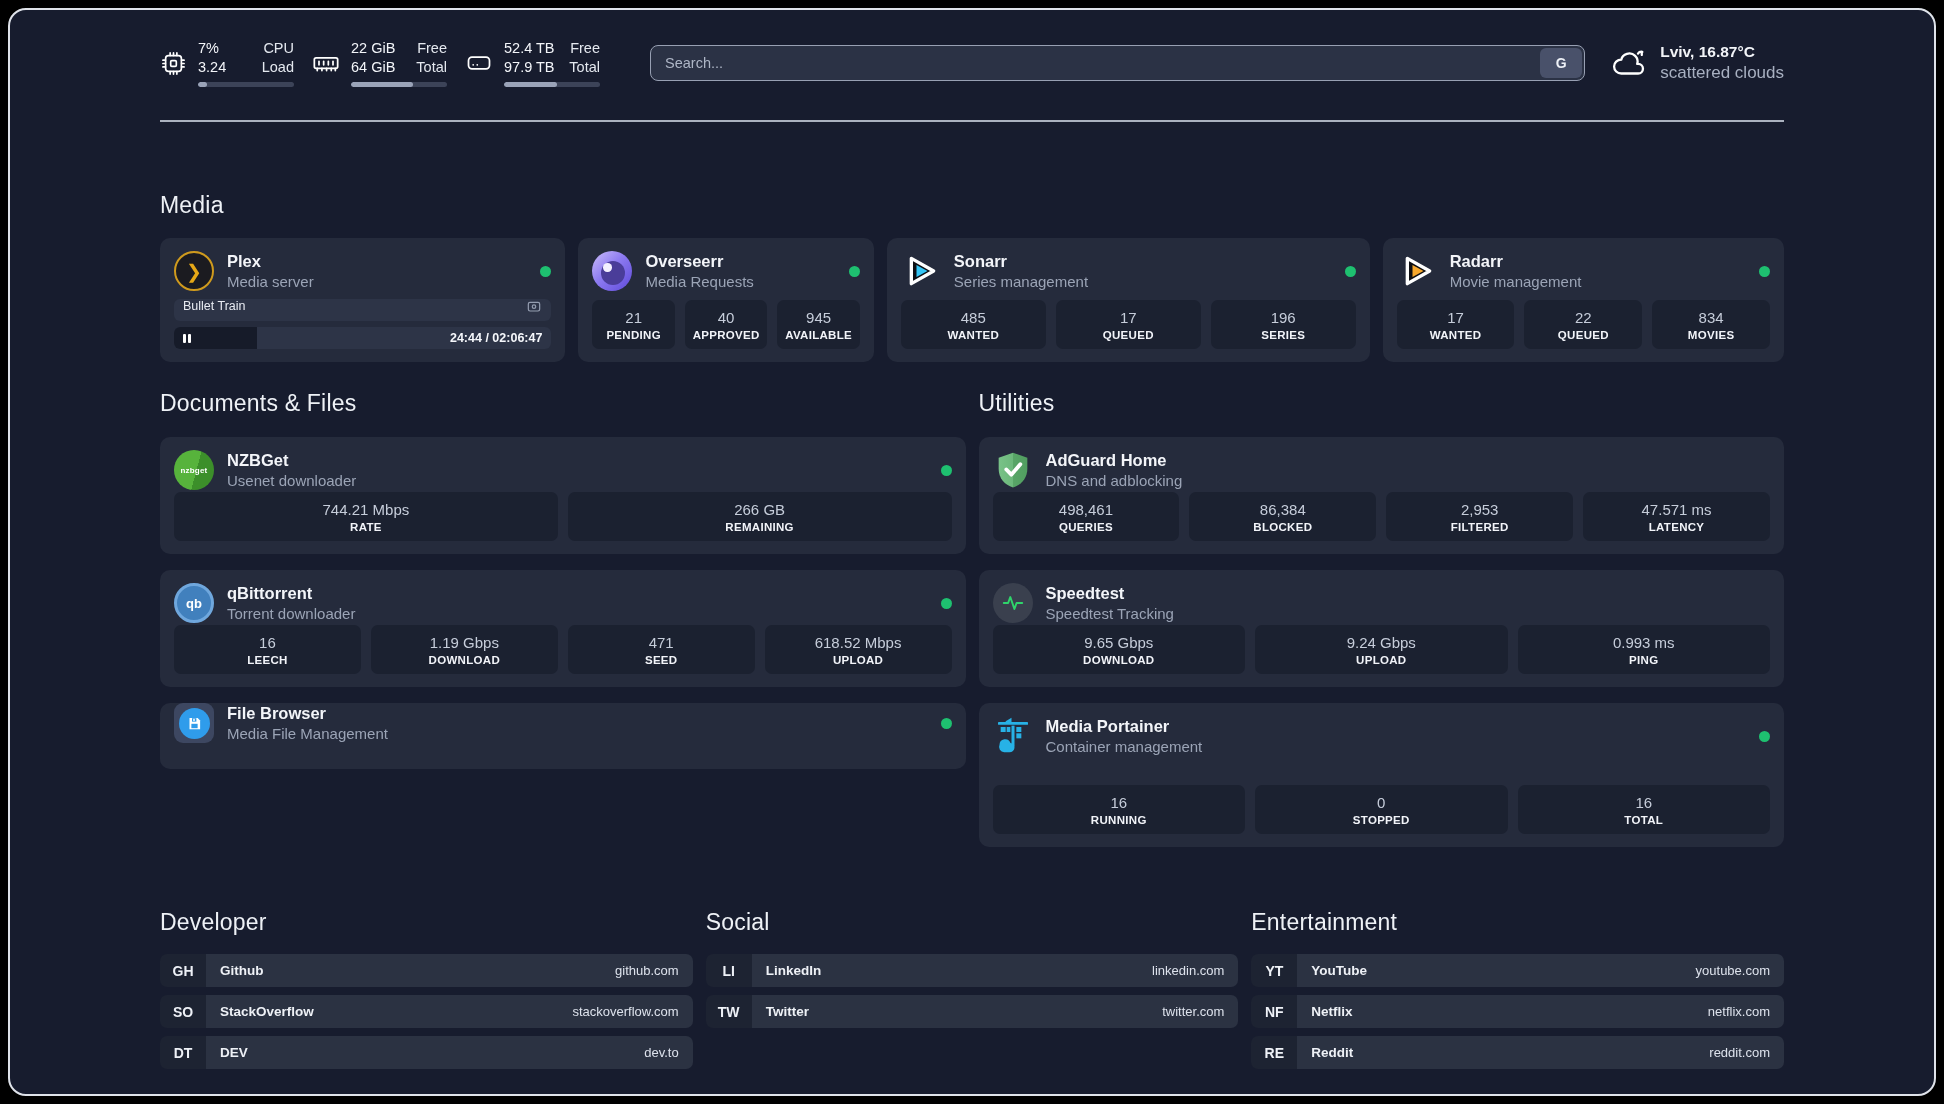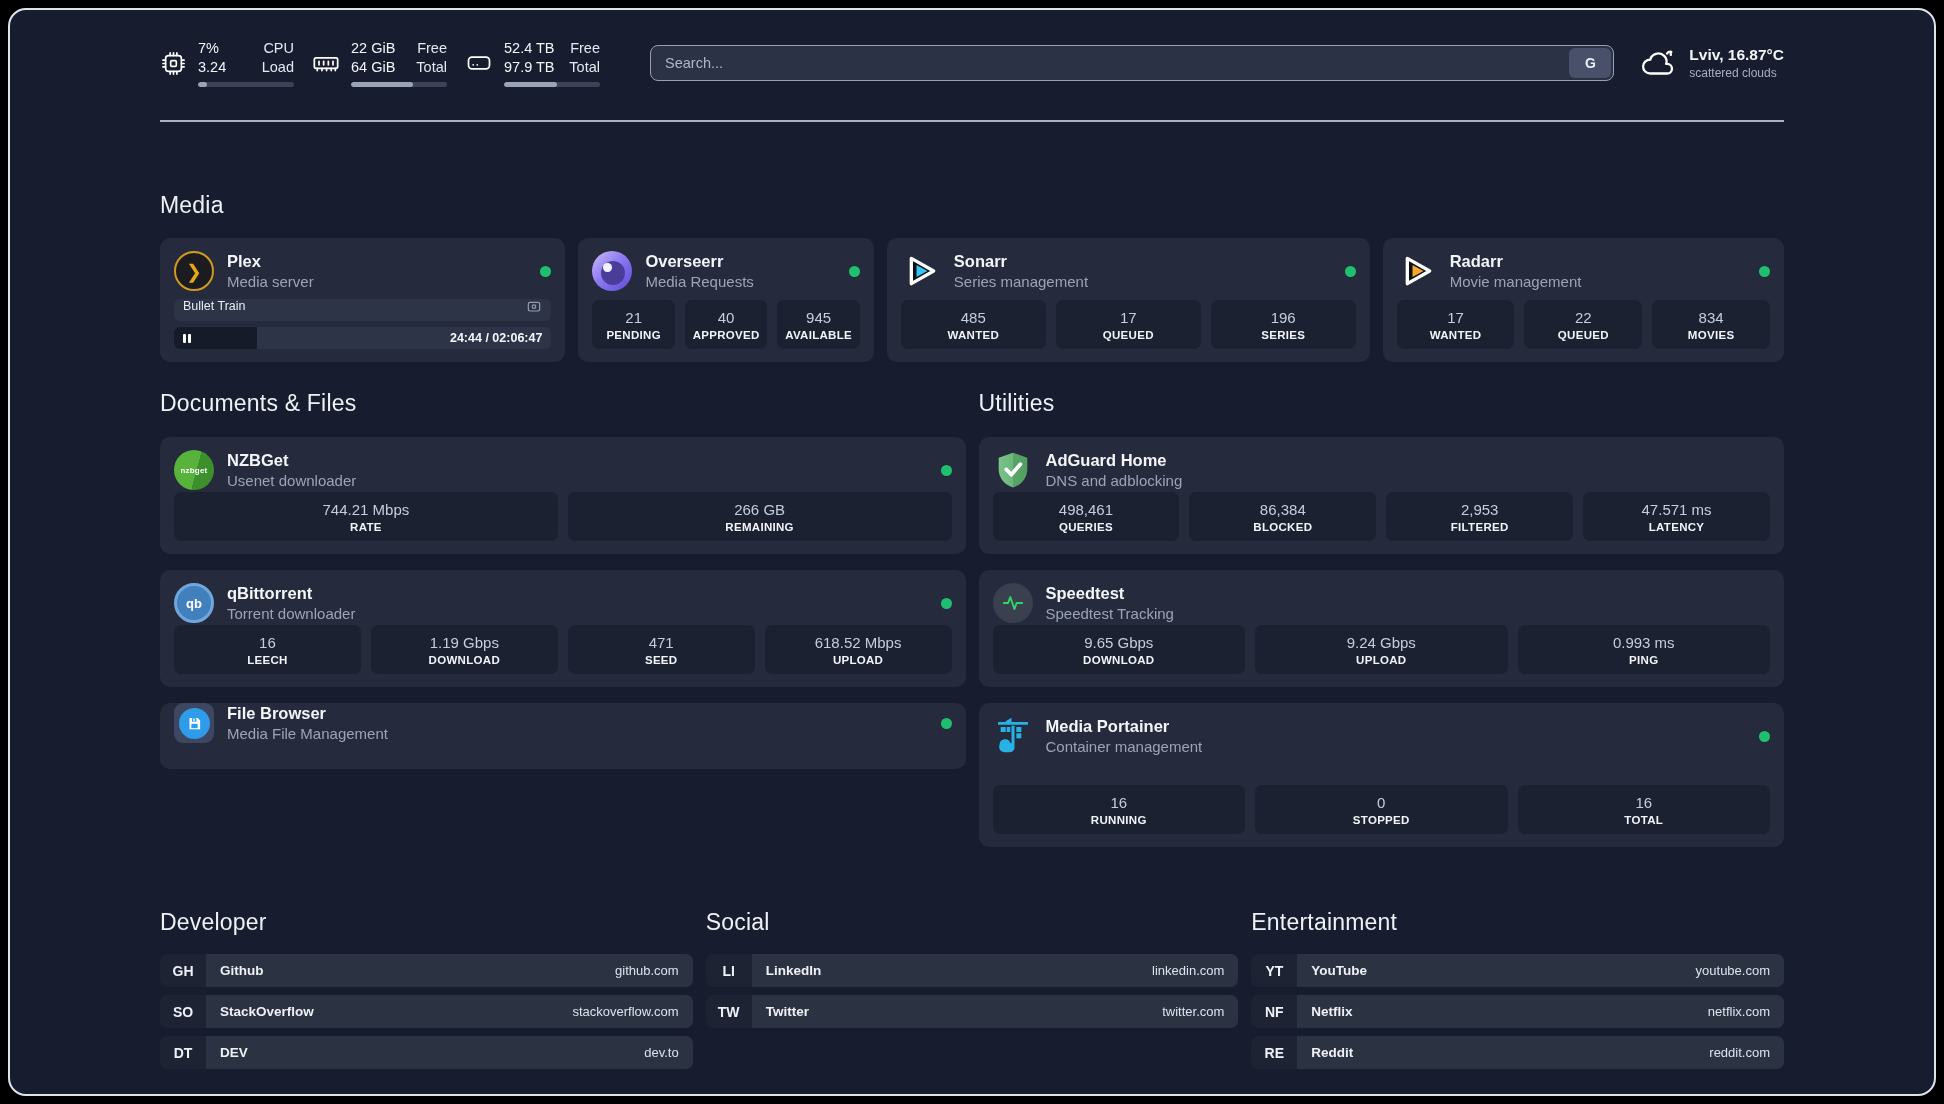--- a/index.html
+++ b/index.html
@@ -19,21 +19,21 @@
   .sys-bar { height:5px; background:#3c4358; border-radius:3px; margin-top:5px; overflow:hidden; }
   .sys-fill { height:100%; background:#9aa3b8; border-radius:3px; }
 
   .search { flex:1; position:relative; height:36px;padding-left:24px; }
   .search input { width:100%; height:100%; background:#2b3245; border:1.5px solid #98a0b3; border-radius:8px; color:#dfe3ec; font-size:14.5px; padding:0 56px 0 14px; outline:none; font-family:inherit; }
   .search input::placeholder { color:#aeb6c6; }
   .engine-btn { position:absolute; right:3px; top:3px; bottom:3px; width:42px; background:#49516a; border:none; border-radius:6px; color:#eef1f7; font-size:14px; font-weight:700; font-family:inherit; }
 
   .weather { display:flex; align-items:center; gap:12px; flex:none; }
   .weather-title { font-size:15.5px; font-weight:700; color:#f2f4f8; }
-  .weather-sub { font-size:12px; color:#a8b0c1; margin-top:2px; }
+  .weather-sub { font-size:17px; color:#a8b0c1; margin-top:2px; }
 
   .divider { border:none; border-top:2px solid #c6ccd8; opacity:.85; margin-top:34px; }
 
   
   .sec-title { font-size:23px; font-weight:500; color:#eef1f6; letter-spacing:.2px; }
   .mt-media { margin-top:70px; }
 
   .media-grid { display:grid; grid-template-columns:398fr 290fr 474fr 394fr; gap:13px; margin-top:19px; }
 
   .card { background:#252b3c; border-radius:10px; padding:13px 14px; display:flex; flex-direction:column; height:124px; }

